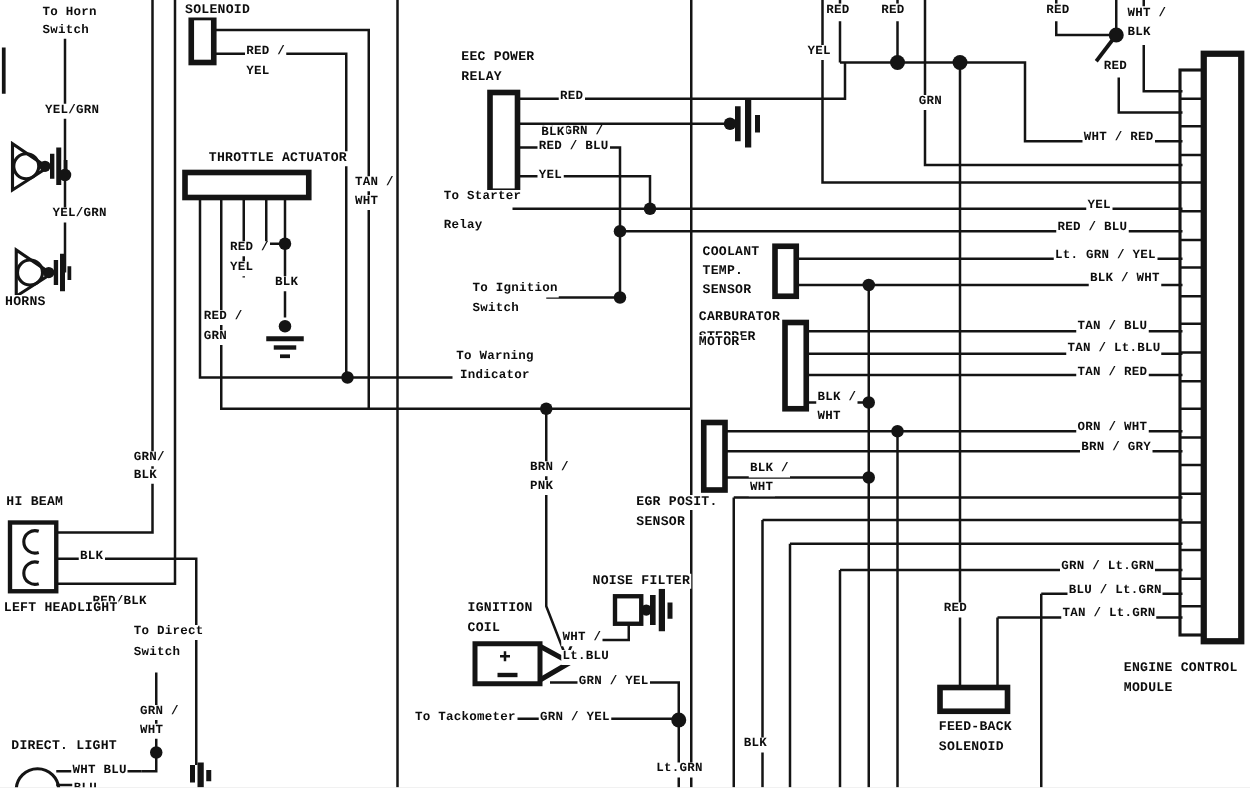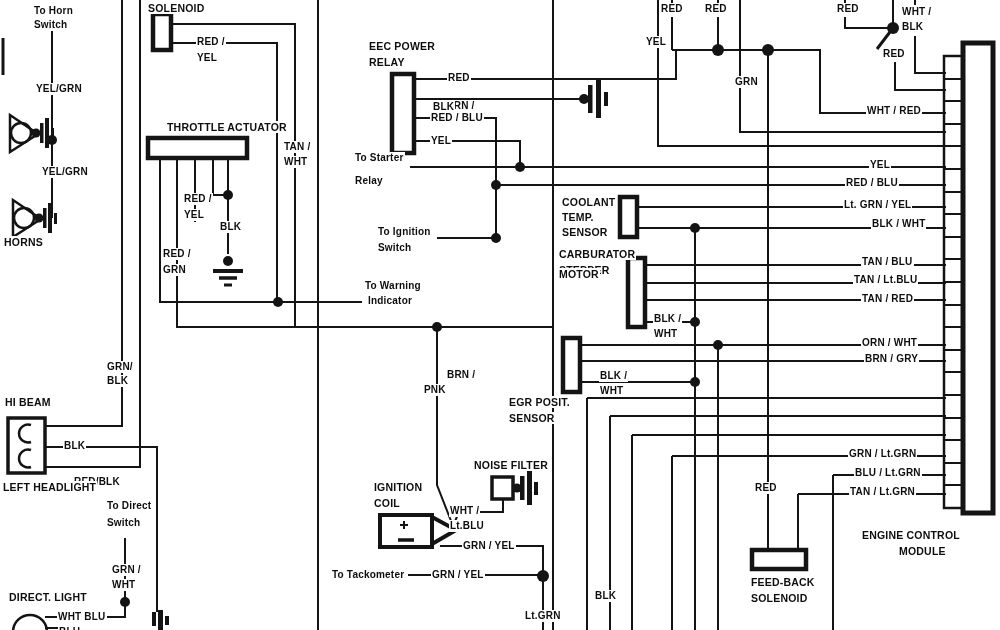--- a/index.html
+++ b/index.html
@@ -1,17 +1,17 @@
 <!DOCTYPE html>
 <html><head>
 <meta charset="utf-8">
 <style>
   html,body{margin:0;padding:0;background:#e8e8e8;}
   #canvas{position:relative;width:1000px;height:630px;background:#ffffff;overflow:hidden;
-          font-family:Liberation Sans, sans-serif;}
+          font-family:Liberation Mono, monospace;}
   #wiring{position:absolute;left:0;top:0;}
   .lbl{position:absolute;font-weight:bold;font-size:10px;line-height:12px;color:#0d0d0d;
        background:#ffffff;white-space:nowrap;padding:0 1px;letter-spacing:.2px;}
   .lbl.big{font-size:10.5px;}
 </style>
 </head>
 <body>
 
 <div id="canvas">
 
@@ -253,21 +253,21 @@
   <div class="lbl big" style="left:561px;top:226px">SENSOR</div>
   <div class="lbl big" style="left:558px;top:248px">CARBURATOR</div>
   <div class="lbl big" style="left:558px;top:264px">STEPPER</div>
   <div class="lbl big" style="left:558px;top:268px">MOTOR</div>
   <div class="lbl" style="left:653px;top:313px">BLK /</div>
   <div class="lbl" style="left:653px;top:328px">WHT</div>
   <div class="lbl" style="left:599px;top:370px">BLK /</div>
   <div class="lbl" style="left:599px;top:385px">WHT</div>
   <div class="lbl big" style="left:508px;top:396px">EGR POSIT.</div>
   <div class="lbl big" style="left:508px;top:412px">SENSOR</div>
-  <div class="lbl" style="left:446px;top:369px">BRN /</div>
+  <div class="lbl" style="left:423px;top:369px">BRN /</div>
   <div class="lbl" style="left:423px;top:384px">PNK</div>
   <div class="lbl big" style="left:473px;top:459px">NOISE FILTER</div>
   <div class="lbl big" style="left:373px;top:481px">IGNITION</div>
   <div class="lbl big" style="left:373px;top:497px">COIL</div>
   <div class="lbl" style="left:449px;top:505px">WHT /</div>
   <div class="lbl" style="left:449px;top:520px">Lt.BLU</div>
   <div class="lbl" style="left:462px;top:540px">GRN / YEL</div>
   <div class="lbl" style="left:331px;top:569px">To Tackometer</div>
   <div class="lbl" style="left:431px;top:569px">GRN / YEL</div>
   <div class="lbl" style="left:524px;top:610px">Lt.GRN</div>
@@ -292,16 +292,16 @@
   <div class="lbl" style="left:861px;top:293px">TAN / RED</div>
   <div class="lbl" style="left:861px;top:337px">ORN / WHT</div>
   <div class="lbl" style="left:864px;top:353px">BRN / GRY</div>
   <div class="lbl" style="left:848px;top:448px">GRN / Lt.GRN</div>
   <div class="lbl" style="left:854px;top:467px">BLU / Lt.GRN</div>
   <div class="lbl" style="left:849px;top:486px">TAN / Lt.GRN</div>
   <div class="lbl" style="left:754px;top:482px">RED</div>
 
   <div class="lbl big" style="left:750px;top:576px">FEED-BACK</div>
   <div class="lbl big" style="left:750px;top:592px">SOLENOID</div>
-  <div class="lbl big" style="left:861px;top:529px">ENGINE CONTROL</div>
+  <div class="lbl big" style="left:898px;top:529px">ENGINE CONTROL</div>
   <div class="lbl big" style="left:898px;top:545px">MODULE</div>
 
 </div>
 
 </body></html>

